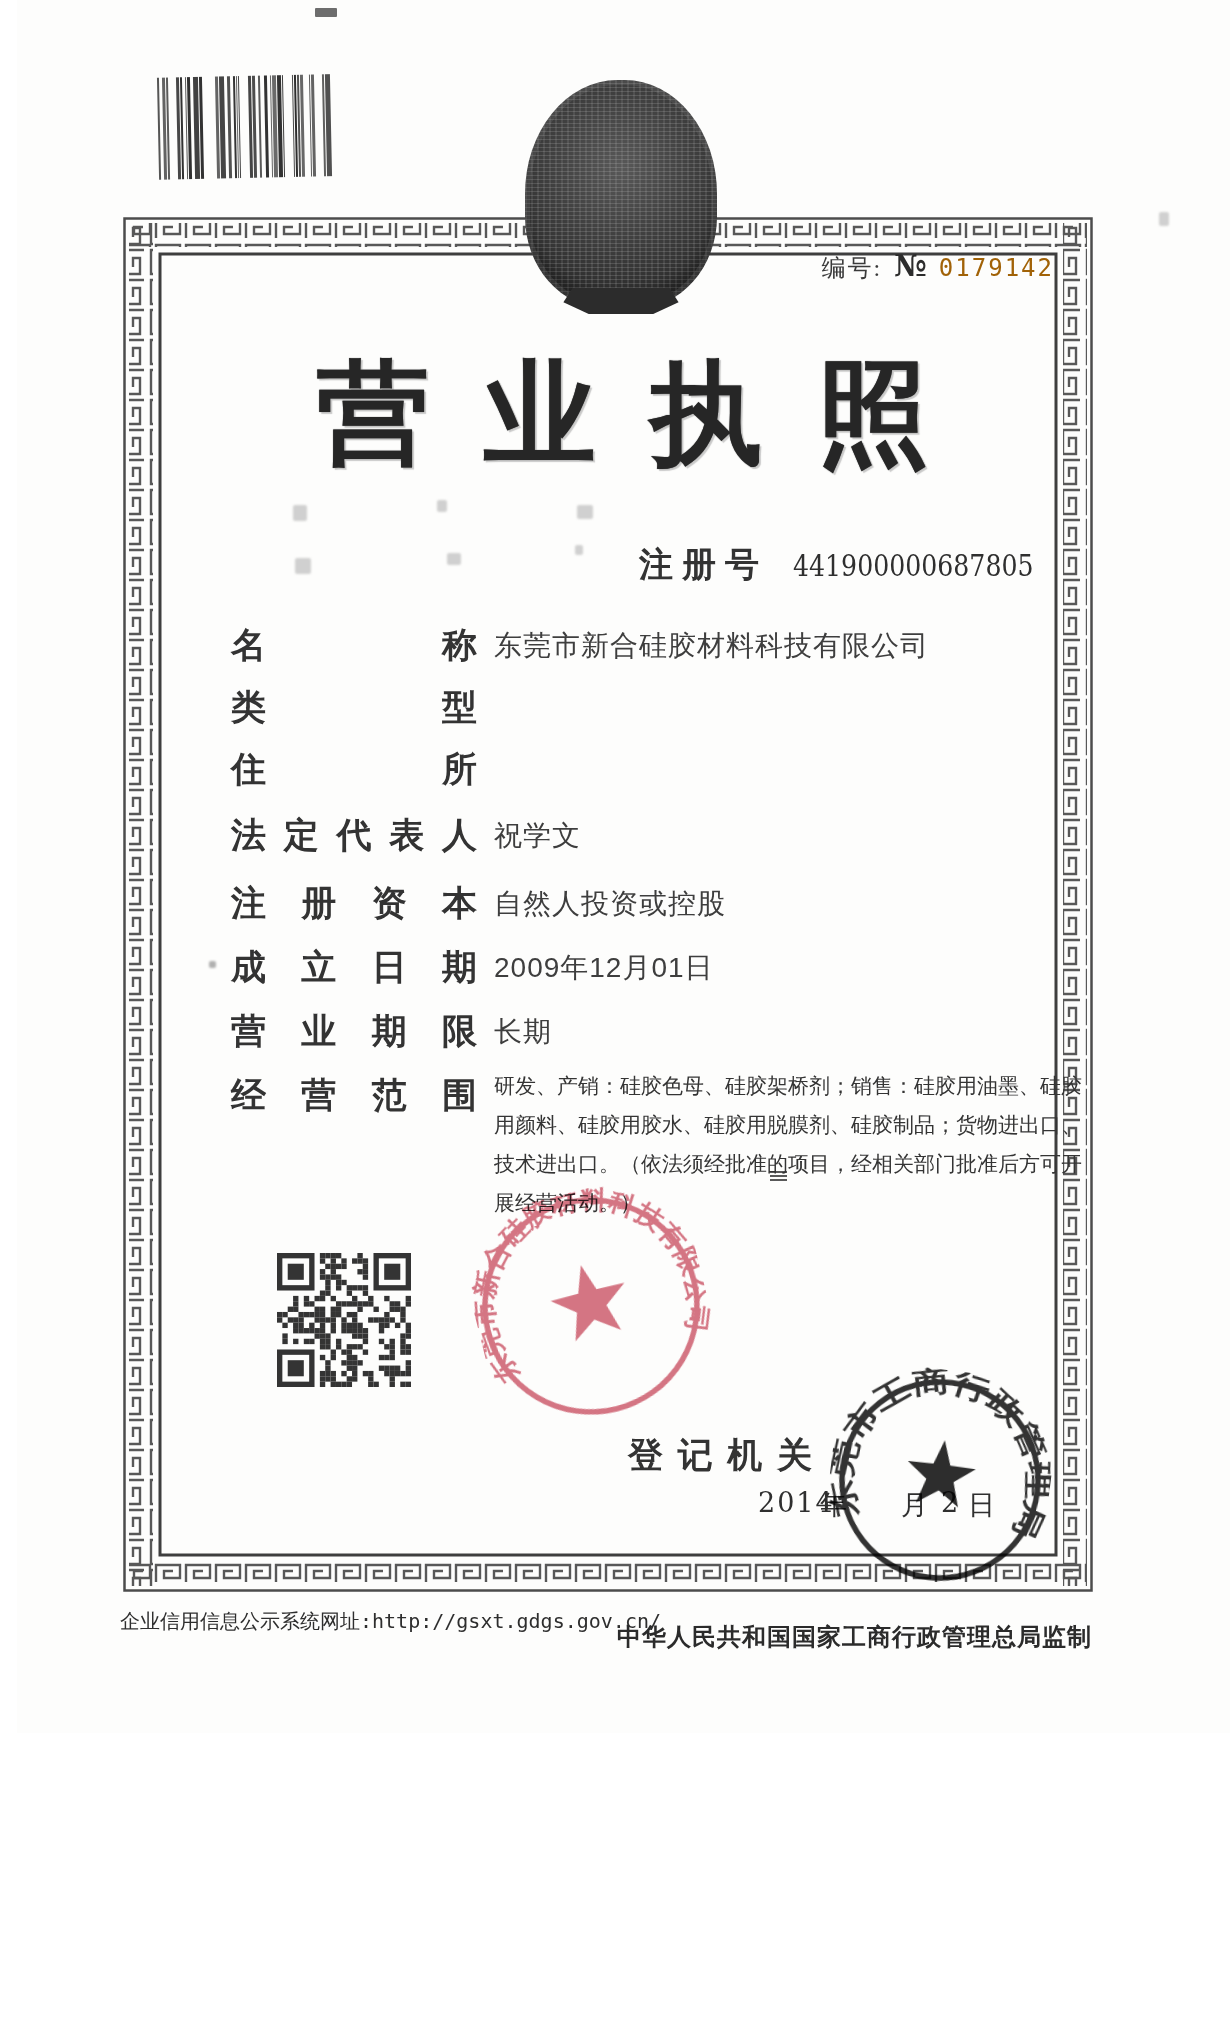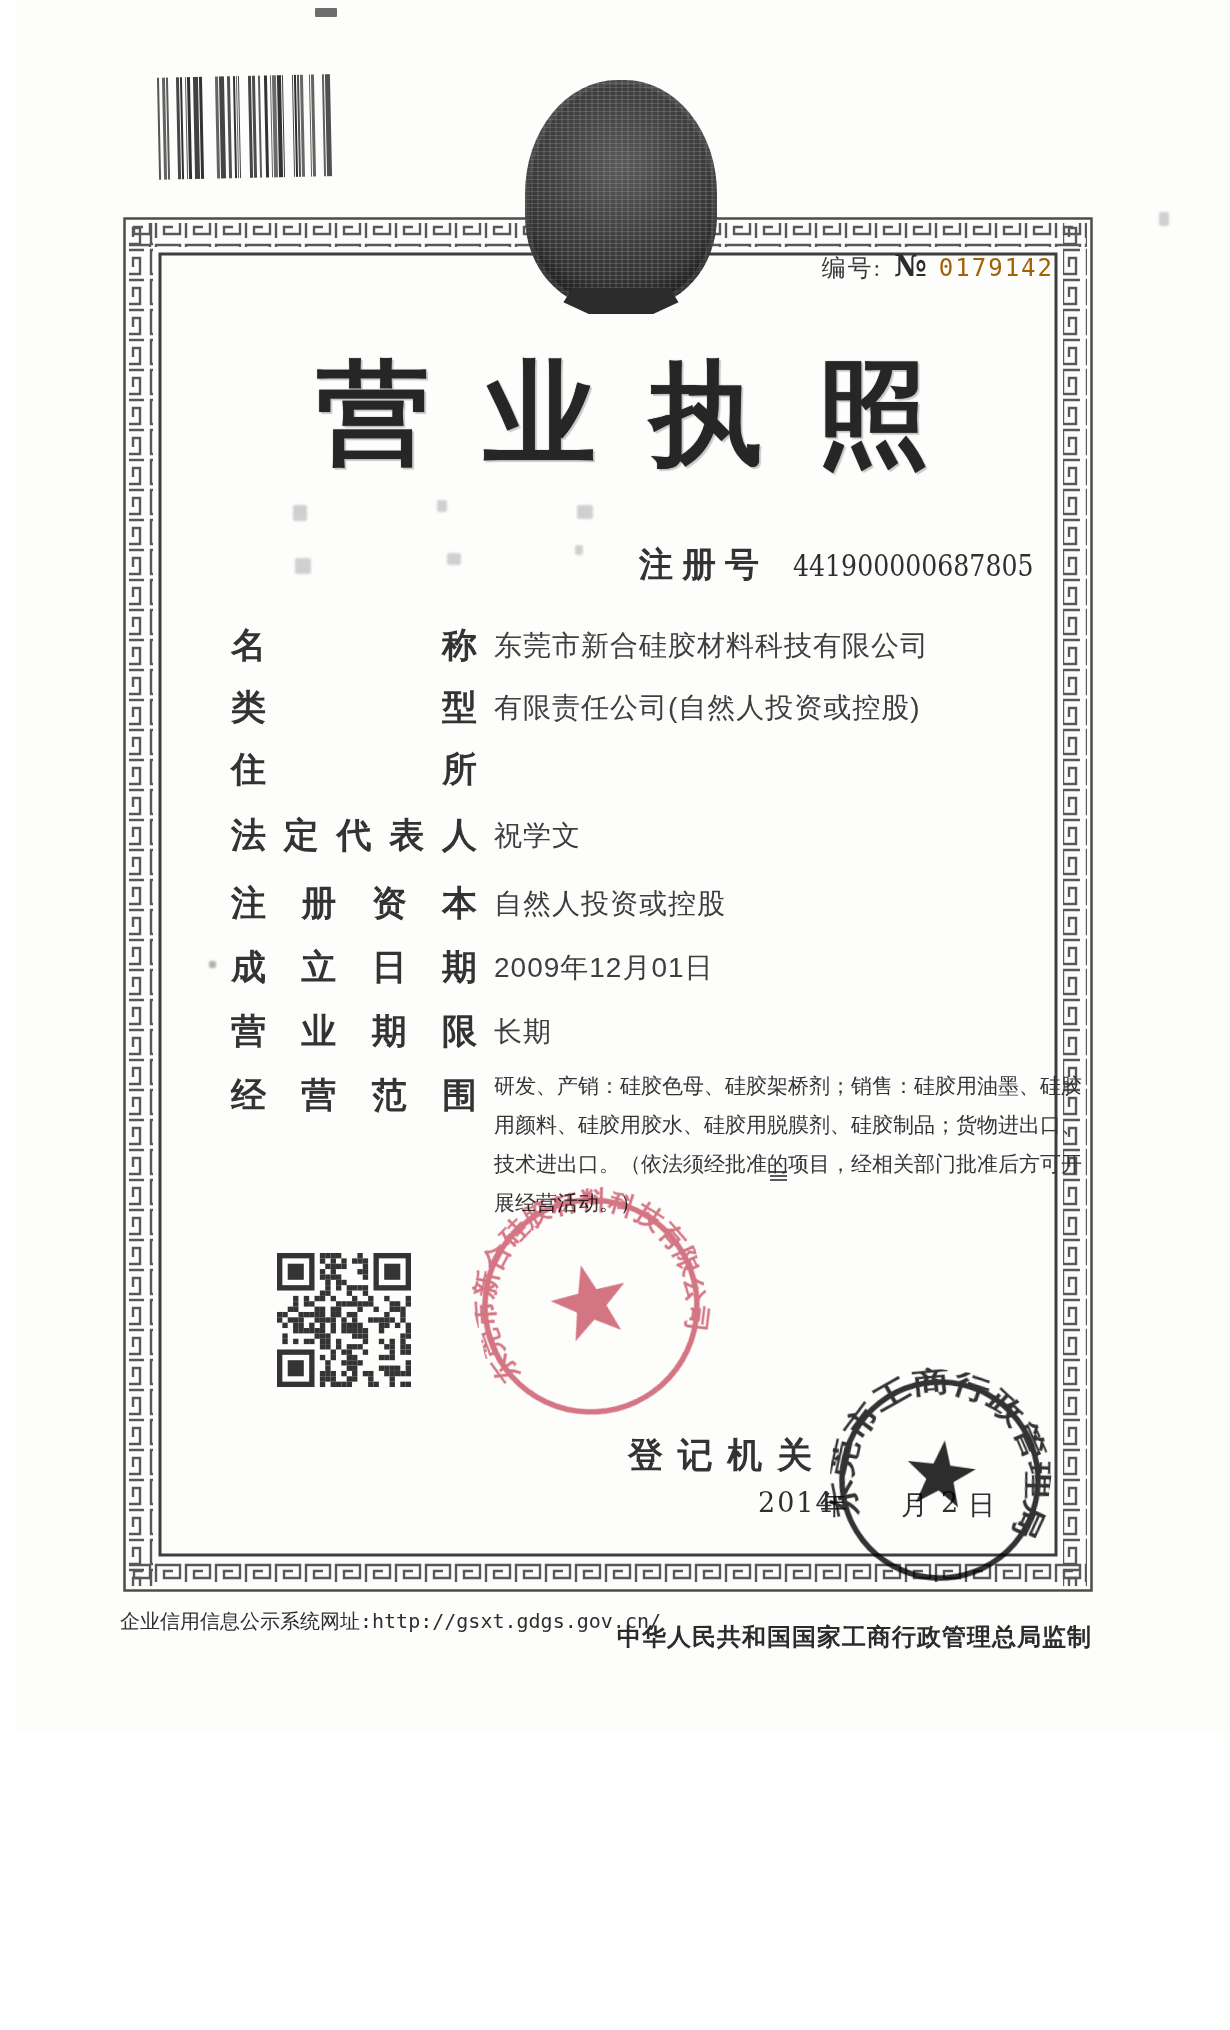--- a/index.html
+++ b/index.html
@@ -170,21 +170,20 @@
         <span>名</span>
         <span>称</span>
       </span>
     <span class="field-value">东莞市新合硅胶材料科技有限公司</span>
   </div>
   <div class="row" style="top:684px;">
     <span class="field-label spread">
         <span>类</span>
         <span>型</span>
       </span>
-    <span class="field-value">有限责任公司(自然人投资或控股)</span>
   </div>
   <div class="row" style="top:746px;">
     <span class="field-label spread">
         <span>住</span>
         <span>所</span>
       </span>
   </div>
   <div class="row" style="top:812px;">
     <span class="field-label spread">
         <span>法</span>

